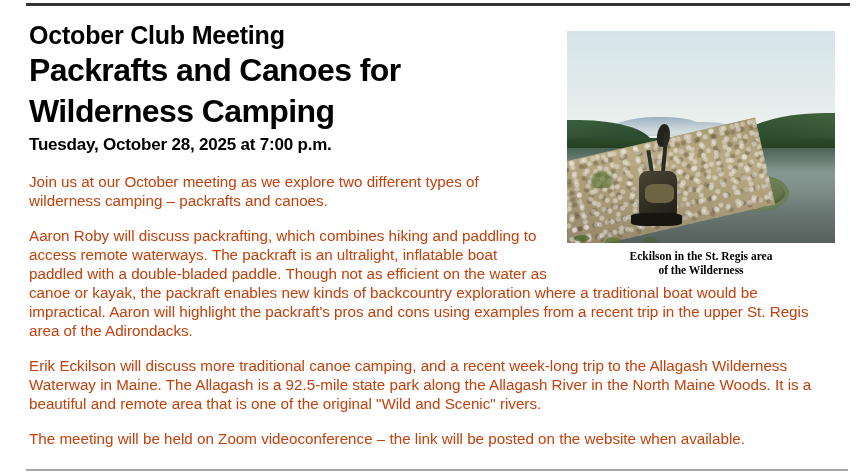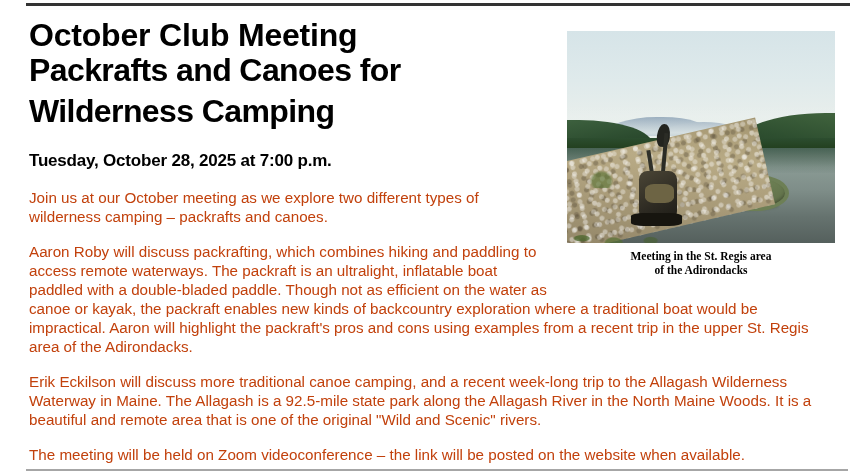--- a/index.html
+++ b/index.html
@@ -293,40 +293,40 @@
     font-weight: bold;
     font-size: 11.5px;
     line-height: 14px;
     color: #000000;
   }
 
   
   .kicker {
     font-family: "Liberation Sans", sans-serif;
     font-weight: bold;
-    font-size: 32px;
+    font-size: 25px;
     line-height: 27px;
     letter-spacing: -0.2px;
     margin: 0;
   }
   .title {
     font-family: "Liberation Sans", sans-serif;
     font-weight: bold;
     font-size: 32px;
     line-height: 41px;
     letter-spacing: -0.6px;
     margin: 1px 0 0 0;
   }
   .subtitle {
     font-family: "Liberation Sans", sans-serif;
     font-weight: bold;
     font-size: 17px;
     line-height: 22px;
     letter-spacing: -0.2px;
-    margin: 18px 0 0 0;
+    margin: 2px 0 0 0;
   }
 
   
   .body-copy {
     margin-top: 16px;
   }
   .body-copy p {
     margin: 0 0 16px 0;
     font-family: Liberation Sans, sans-serif;
     font-size: 15.2px;
@@ -367,22 +367,22 @@
         <div class="shore-grass2"></div>
         <div class="shore-grass"></div>
         <div class="paddle-blade"></div>
         <div class="paddle-shaft"></div>
         <div class="paddle-shaft2"></div>
         <div class="pack"></div>
         <div class="pack-flap"></div>
         <div class="pack-base"></div>
       </div>
       <figcaption class="caption">
-        <span>Meeting in the St. Regis area</span><br>
-        <span>of the Adirondacks</span>
+        <span>Eckilson in the St. Regis area</span><br>
+        <span>of the Wilderness</span>
       </figcaption>
     </figure>
 
     <div class="kicker">October Club Meeting</div>
     <h1 class="title">Packrafts and Canoes for Wilderness Camping</h1>
     <div class="subtitle">Tuesday, October 28, 2025 at 7:00 p.m.</div>
 
     <div class="body-copy">
       <p>Join us at our October meeting as we explore two different types of wilderness camping – packrafts and canoes.</p>
       <p>Aaron Roby will discuss packrafting, which combines hiking and paddling to access remote waterways. The packraft is an ultralight, inflatable boat paddled with a double-bladed paddle. Though not as efficient on the water as canoe or kayak, the packraft enables new kinds of backcountry exploration where a traditional boat would be impractical. Aaron will highlight the packraft's pros and cons using examples from a recent trip in the upper St. Regis area of the Adirondacks.</p>

